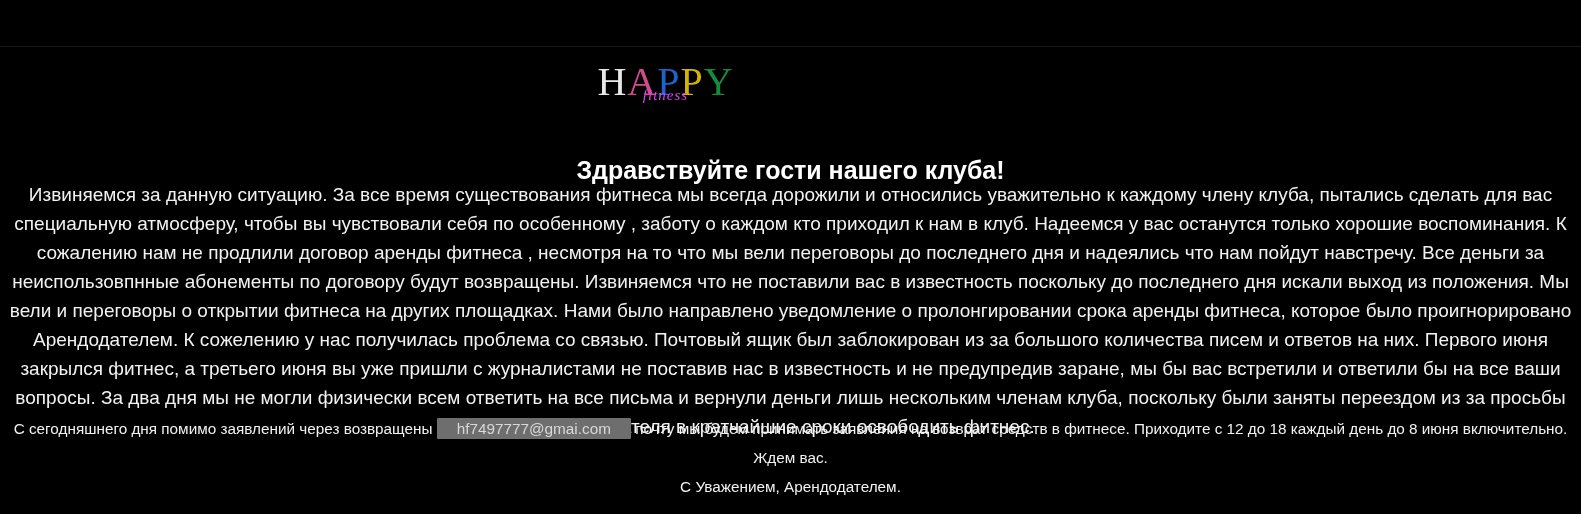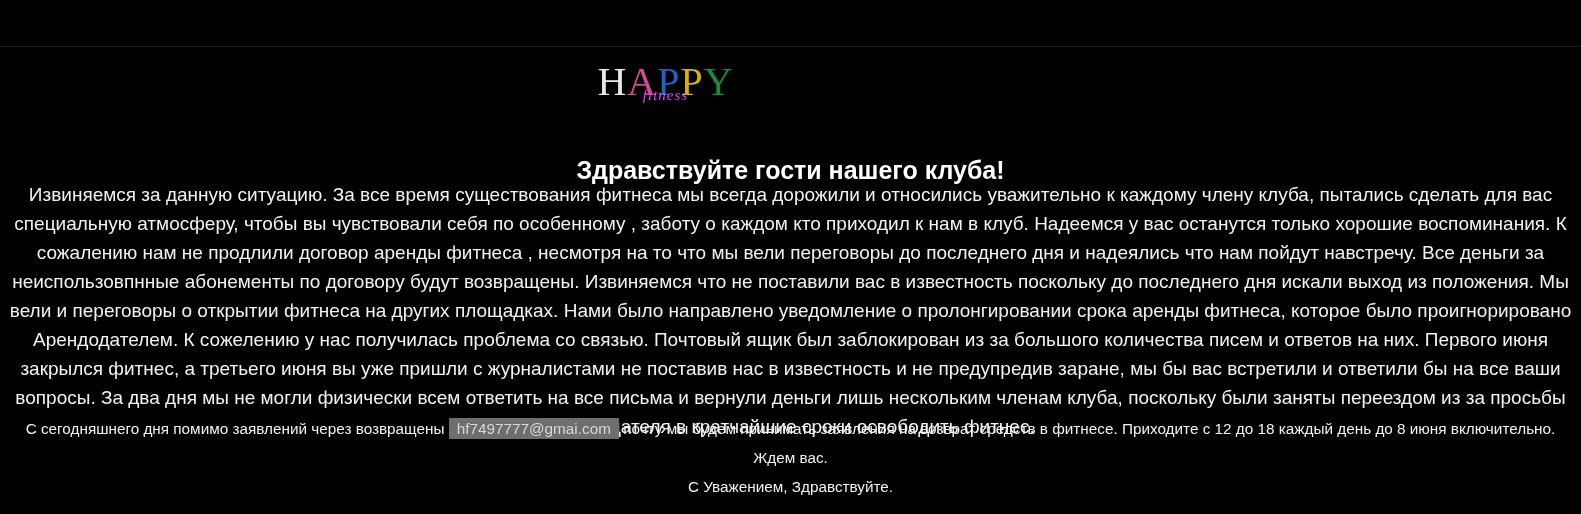--- a/index.html
+++ b/index.html
@@ -93,21 +93,21 @@
     width: 1565px;
     text-align: center;
     font-size: 15.3px;
     line-height: 29px;
     color: #f2f2f2;
   }
   .second-block p { margin: 0; }
   .email-highlight {
     background: #6e6e6e;
     color: #d8d8d8;
-    padding: 2px 8px;
+    padding: 2px 20px;
     border-radius: 1px;
   }
   .sign-line {
     display: block;
   }
 </style>
 </head>
 <body>
 
 <div class="page">
@@ -122,16 +122,16 @@
   </div>
 
   <div class="headline">Здравствуйте гости нашего клуба!</div>
 
   <div class="body-block">
     <p>Извиняемся за данную ситуацию. За все время существования фитнеса мы всегда дорожили и относились уважительно к каждому члену клуба, пытались сделать для вас специальную атмосферу, чтобы вы чувствовали себя по особенному , заботу о каждом кто приходил к нам в клуб. Надеемся у вас останутся только хорошие воспоминания. К сожалению нам не продлили договор аренды фитнеса , несмотря на то что мы вели переговоры до последнего дня и надеялись что нам пойдут навстречу. Все деньги за неиспользовпнные абонементы по договору будут возвращены. Извиняемся что не поставили вас в известность поскольку до последнего дня искали выход из положения. Мы вели и переговоры о открытии фитнеса на других площадках. Нами было направлено уведомление о пролонгировании срока аренды фитнеса, которое было проигнорировано Арендодателем. К сожелению у нас получилась проблема со связью. Почтовый ящик был заблокирован из за большого количества писем и ответов на них. Первого июня закрылся фитнес, а третьего июня вы уже пришли с журналистами не поставив нас в известность и не предупредив заране, мы бы вас встретили и ответили бы на все ваши вопросы. За два дня мы не могли физически всем ответить на все письма и вернули деньги лишь нескольким членам клуба, поскольку были заняты переездом из за просьбы арендодателя в кратчайшие сроки освободить фитнес.</p>
   </div>
 
   <div class="second-block">
     <p><span>С сегодняшнего дня помимо заявлений через возвращены </span><span class="email-highlight">hf7497777@gmai.com</span><span> почту мы будем принимать заявления на возврат средств в фитнесе. Приходите с 12 до 18 каждый день до 8 июня включительно. Ждем вас.</span></p>
-    <p class="sign-line">С Уважением, Здравствуйте.</p>
+    <p class="sign-line">С Уважением, Арендодателем.</p>
   </div>
 
 </div>
 
 </body></html>

